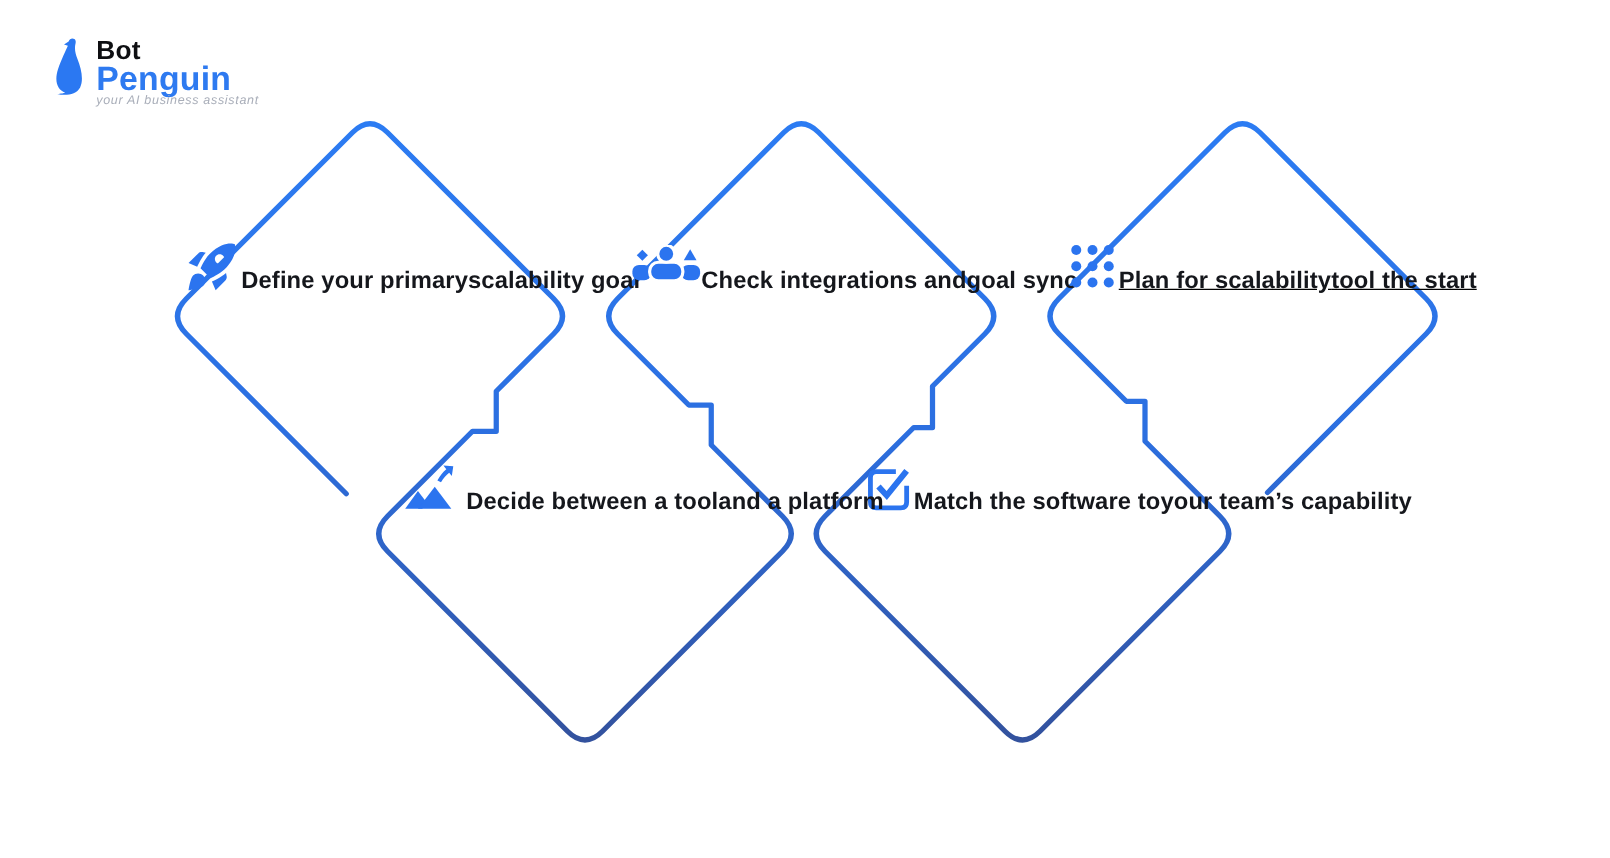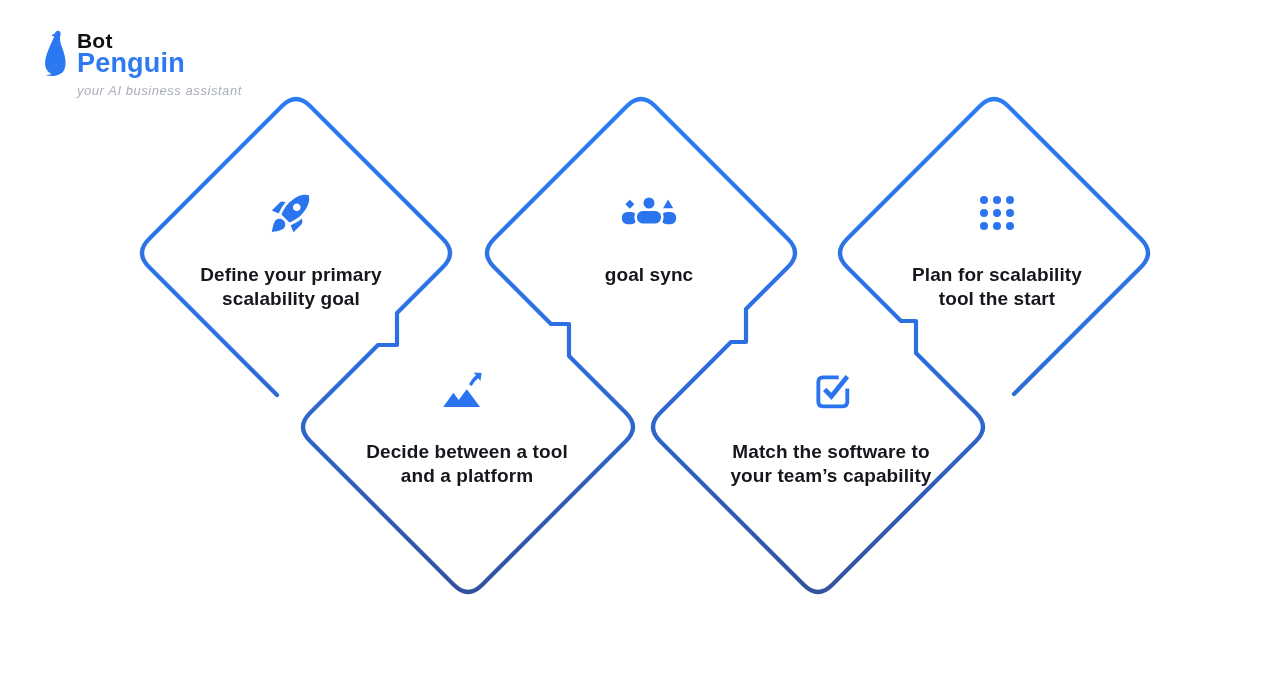--- a/index.html
+++ b/index.html
@@ -7,21 +7,21 @@
     position:relative;
     width:1288px;height:614px;
     background:#ffffff;
     overflow:hidden;
     font-family:"Liberation Sans", sans-serif;
   }
   #outline-svg{position:absolute;left:0;top:0;}
   .card{
     position:absolute;
     width:288px;
-    display:flex;flex-direction:column;align-items:center;
+    display:flex;align-items:center;
   }
   .card .iconbox{
     height:54px;
     display:flex;align-items:center;justify-content:center;
     margin-bottom:23px;
   }
   .card .cap{
     font-weight:bold;
     font-size:19px;
     line-height:23.5px;
@@ -31,21 +31,21 @@
     white-space:nowrap;
   }
   
   #logo{
     position:absolute;left:40px;top:30px;
     display:flex;align-items:flex-start;
   }
   #logo .ltxt{margin-left:7px;display:flex;flex-direction:column;}
   #logo .bot{font-weight:bold;font-size:21px;line-height:22px;color:#0E0F12;letter-spacing:.2px;}
   #logo .pen{font-weight:bold;font-size:27px;line-height:22px;color:#2E7AF0;letter-spacing:.2px;}
-  #logo .tag{font-style:italic;font-size:13px;line-height:10px;color:#A9AEB9;margin-top:12px;letter-spacing:.55px;white-space:nowrap;}
+  #logo .tag{font-style:italic;font-size:10px;line-height:10px;color:#A9AEB9;margin-top:2px;letter-spacing:.55px;white-space:nowrap;}
 </style>
 </head>
 <body>
 
 <div id="stage">
 
   <svg id="outline-svg" width="1288" height="686" viewBox="0 0 1288 686">
     <defs>
       <linearGradient id="strokeGrad" gradientUnits="userSpaceOnUse" x1="0" y1="92" x2="0" y2="599">
         <stop offset="0" stop-color="#2C7CF3"></stop>
@@ -107,24 +107,25 @@
         <g fill="#2B74EF">
           <path d="M8,3.5 L12.2,7.7 L8,11.9 L3.8,7.7 Z"></path>
           <rect x="0.5" y="15" width="14" height="11.5" rx="5"></rect>
           <path d="M44,3.2 L48.8,11.5 L39.2,11.5 Z"></path>
           <rect x="37.5" y="15" width="14" height="11.5" rx="5"></rect>
           <rect x="13.5" y="13" width="25" height="14" rx="6.5" stroke="#ffffff" stroke-width="2.4"></rect>
           <circle cx="26" cy="6.6" r="6.4" stroke="#ffffff" stroke-width="2.4"></circle>
         </g>
       </svg>
     </div>
+    <div class="cap">Check integrations and</div>
     <div class="cap">goal sync</div>
   </div>
 
-  <div class="card" style="left:853px;top:186px;">
+  <div class="card" style="left:853px;top:186px;text-decoration:underline;">
     <div class="iconbox">
       <svg width="42" height="42" viewBox="0 0 42 42">
         <g fill="#2B74EF">
           <circle cx="8" cy="8" r="4"></circle>
             <circle cx="21" cy="8" r="4"></circle>
             <circle cx="34" cy="8" r="4"></circle>
           <circle cx="8" cy="21" r="4"></circle>
             <circle cx="21" cy="21" r="4"></circle>
             <circle cx="34" cy="21" r="4"></circle>
           <circle cx="8" cy="34" r="4"></circle>

